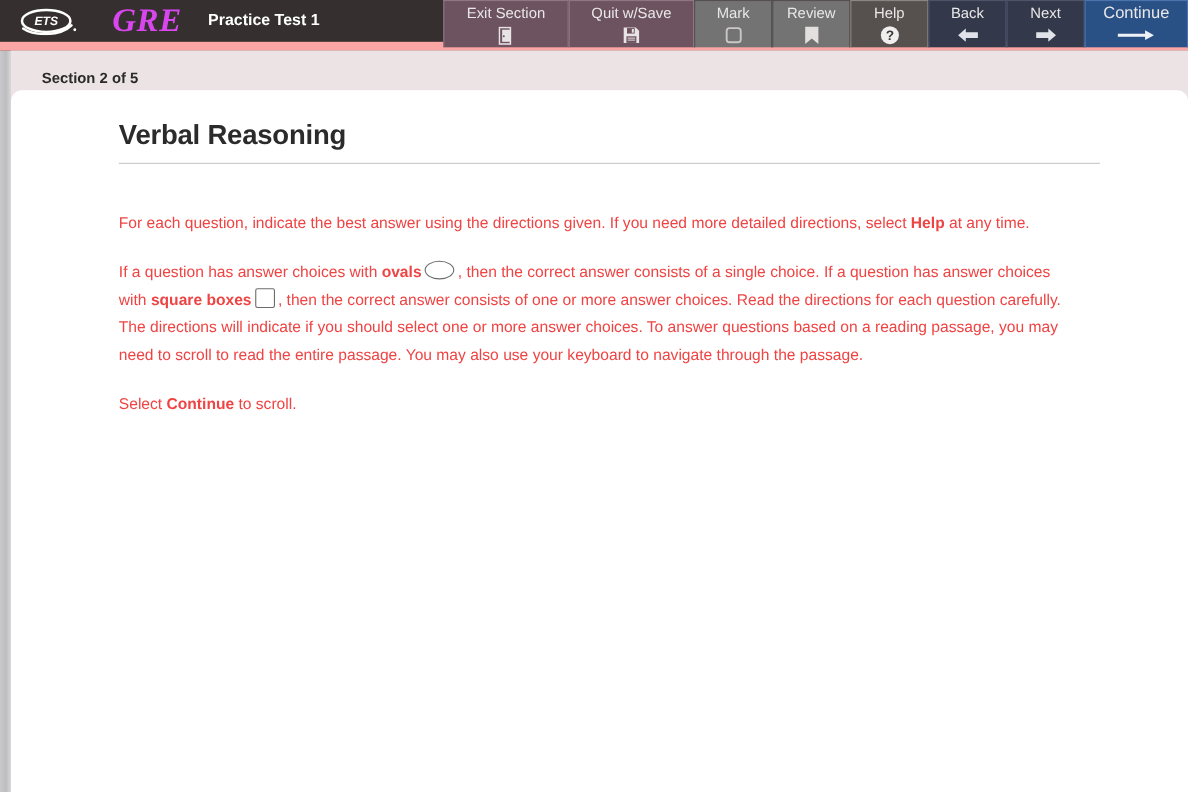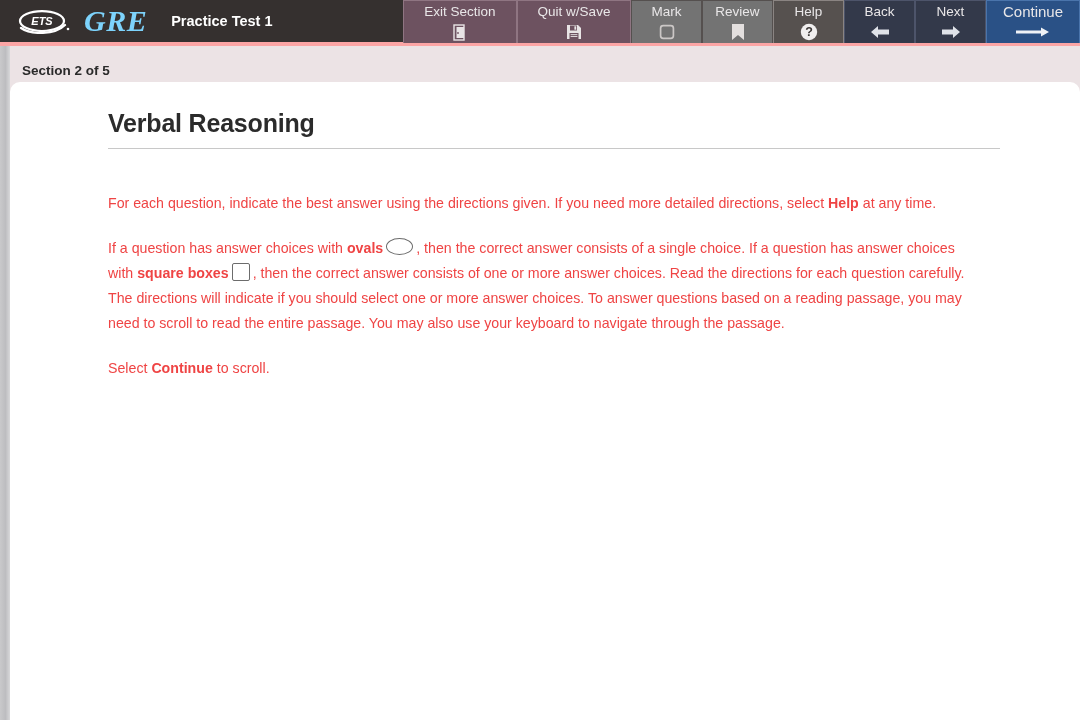--- a/index.html
+++ b/index.html
@@ -34,21 +34,21 @@
   }
 
   
   .toolbar {
     position: absolute;
     left: 0;
     top: 0;
     width: 1080px;
     height: 46px;
     background: #35302f;
-    border-bottom: 4px solid #fca5a5;
+    border-bottom: 8px solid #fca5a5;
     box-sizing: border-box;
     display: flex;
     align-items: stretch;
   }
 
   .brand {
     display: flex;
     align-items: center;
     padding-left: 16px;
     gap: 10px;
@@ -60,24 +60,24 @@
     height: 26px;
     flex: 0 0 auto;
     display: block;
   }
 
   .gre-word {
     font-family: "Liberation Serif", serif;
     font-style: italic;
     font-weight: bold;
     font-size: 30px;
-    color: #7dd3fc;
+    color: #d946ef;
     letter-spacing: 0.5px;
     line-height: 1;
-    margin-left: 2px;
+    margin-left: 20px;
   }
 
   .practice-title {
     color: #ffffff;
     font-size: 14.5px;
     font-weight: bold;
     margin-left: 14px;
     white-space: nowrap;
   }
 
@@ -151,21 +151,21 @@
     position: absolute;
     left: 10px;
     top: 46px;
     width: 1070px;
     height: 49px;
     background: #ece3e5;
     border-bottom: 1px solid #cfcfcf;
     box-sizing: border-box;
     display: flex;
     align-items: center;
-    padding-left: 12px;
+    padding-left: 28px;
   }
   .section-bar .sec-text {
     font-size: 13.5px;
     font-weight: bold;
     color: #2a2a2a;
   }
 
   
   .content {
     position: absolute;

